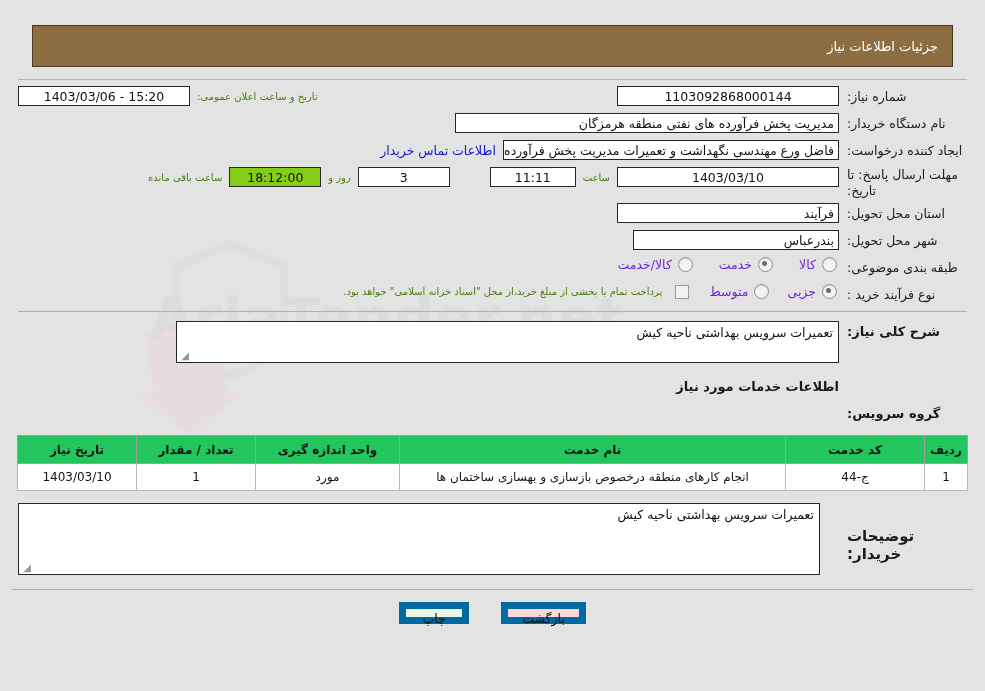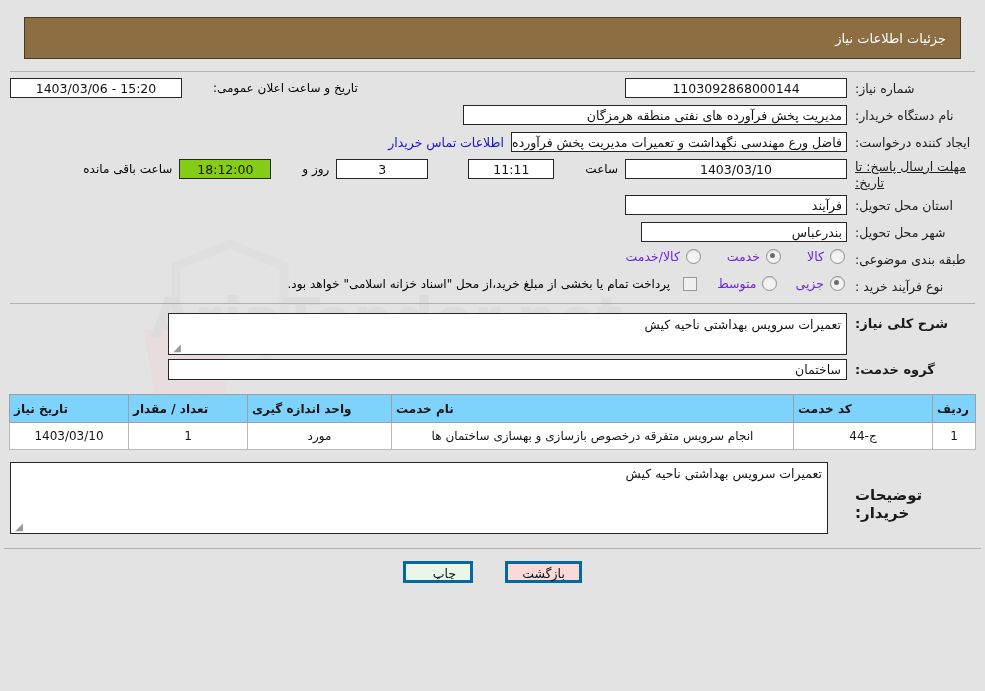--- a/index.html
+++ b/index.html
@@ -46,21 +46,21 @@
   .wm-arrow {
     position: absolute;
     left: 130px; top: 90px;
     width: 120px; height: 120px;
   }
 
   
   .page {
     position: relative;
     z-index: 2;
-    padding: 4px;
+    padding: 12px;
   }
   .title-bar {
     margin: 13px 20px 0 20px;
     height: 42px;
     background: #8d6e43;
     border: 1px solid #4a3a22;
     color: #ffffff;
     display: flex;
     align-items: center;
     justify-content: flex-start;
@@ -94,21 +94,21 @@
     flex: 0 0 128px;
     text-align: left;
     padding-left: 8px;
     padding-top: 3px;
     box-sizing: border-box;
     font-size: 12.5px;
     color: #202020;
     white-space: normal;
     line-height: 1.25;
   }
-  .lbl-2line { padding-top: 0; text-decoration: underline; }
+  .lbl-2line { padding-top: 0; }
 
   .fieldzone {
     flex: 1 1 auto;
     display: flex;
     flex-direction: row;
     align-items: center;
     gap: 0;
   }
 
   .tbox {
@@ -132,25 +132,24 @@
   .w-creator { width: 336px; }
   .w-date    { width: 222px; }
   .w-prov    { width: 222px; }
   .w-city    { width: 206px; }
   .w-time    { width: 86px; }
   .w-days    { width:  92px; }
   .w-remain  { width:  92px; }
   .w-pubdate { width: 172px; }
 
   .inline-txt {
-    font-size: 12px;
+    font-size: 10px;
     padding: 0 7px;
-    color: #000000;
+    color: #4d7c0f;
     white-space: nowrap;
-    margin-left: 24px;
   }
   .link {
     color: #1515cc;
     font-size: 12.5px;
     padding: 0 7px;
     text-decoration: none;
     white-space: nowrap;
     cursor: pointer;
   }
 
@@ -291,26 +290,26 @@
     z-index: 2;
   }
   table.grid {
     width: 100%;
     border-collapse: collapse;
     font-size: 12px;
     background: #ffffff;
     border: 1px solid #9f9f9f;
   }
   table.grid thead th {
-    background: #7dd3fc;
+    background: #22c55e;
     border: 1px solid #9f9f9f;
     height: 27px;
     font-weight: bold;
     color: #141414;
-    text-align: left;
+    text-align: center;
     font-size: 12px;
     padding: 0 4px;
   }
   table.grid tbody td {
     border: 1px solid #b9b9b9;
     height: 26px;
     text-align: center;
     color: #141414;
     font-size: 12px;
     padding: 0 5px;
@@ -357,26 +356,27 @@
     display: flex;
     flex-direction: row;
     justify-content: center;
     align-items: center;
     gap: 32px;
     margin-top: 12px;
     position: relative;
     z-index: 2;
   }
   .btn {
-    border: 3px solid #0369a1;
+    border: 7px solid #0369a1;
     height: 22px;
     min-width: 70px;
     padding: 0 14px;
     font-size: 12.5px;
     line-height: 20px;
+    text-align: center;
     cursor: pointer;
     box-sizing: border-box;
     color: #111;
   }
   .btn.print  { background: #e9f6e9; }
   .btn.back   { background: #fbd9d9; }
 </style>
 </head>
 <body>
 
@@ -484,44 +484,47 @@
 
   <div class="mid">
     <div class="ta-row">
       <div class="ta-lbl">شرح کلی نیاز:</div>
       <div class="ta">
         <span>تعمیرات سرویس بهداشتی ناحیه کیش</span>
         <span class="grip">◢</span>
       </div>
     </div>
 
+    <div class="sh-wrap">
+      <div class="sh-spacer"></div>
+      <div class="section-head" style="margin:16px 0 8px 0; flex:1 1 auto;">اطلاعات خدمات مورد نیاز</div>
+    </div>
 
     <div class="grp-row">
-      <div class="grp-lbl">گروه خدمت:</div>
-      <div class="grp-box">ساختمان</div>
+      <div class="grp-lbl">گروه سرویس:</div>
     </div>
   </div>
 
   <div class="tbl-wrap">
     <table class="grid">
       <thead>
         <tr>
           <th class="c-row">ردیف</th>
           <th class="c-code">کد خدمت</th>
           <th class="c-name">نام خدمت</th>
           <th class="c-unit">واحد اندازه گیری</th>
           <th class="c-qty">تعداد / مقدار</th>
           <th class="c-date">تاریخ نیاز</th>
         </tr>
       </thead>
       <tbody>
         <tr>
           <td>1</td>
           <td>ج-44</td>
-          <td class="name-cell">انجام سرویس متفرقه درخصوص بازسازی و بهسازی ساختمان ها</td>
+          <td class="name-cell">انجام کارهای منطقه درخصوص بازسازی و بهسازی ساختمان ها</td>
           <td>مورد</td>
           <td>1</td>
           <td>1403/03/10</td>
         </tr>
       </tbody>
     </table>
   </div>
 
   <div class="notes-row">
     <div class="notes-lbl">توضیحات خریدار:</div>

